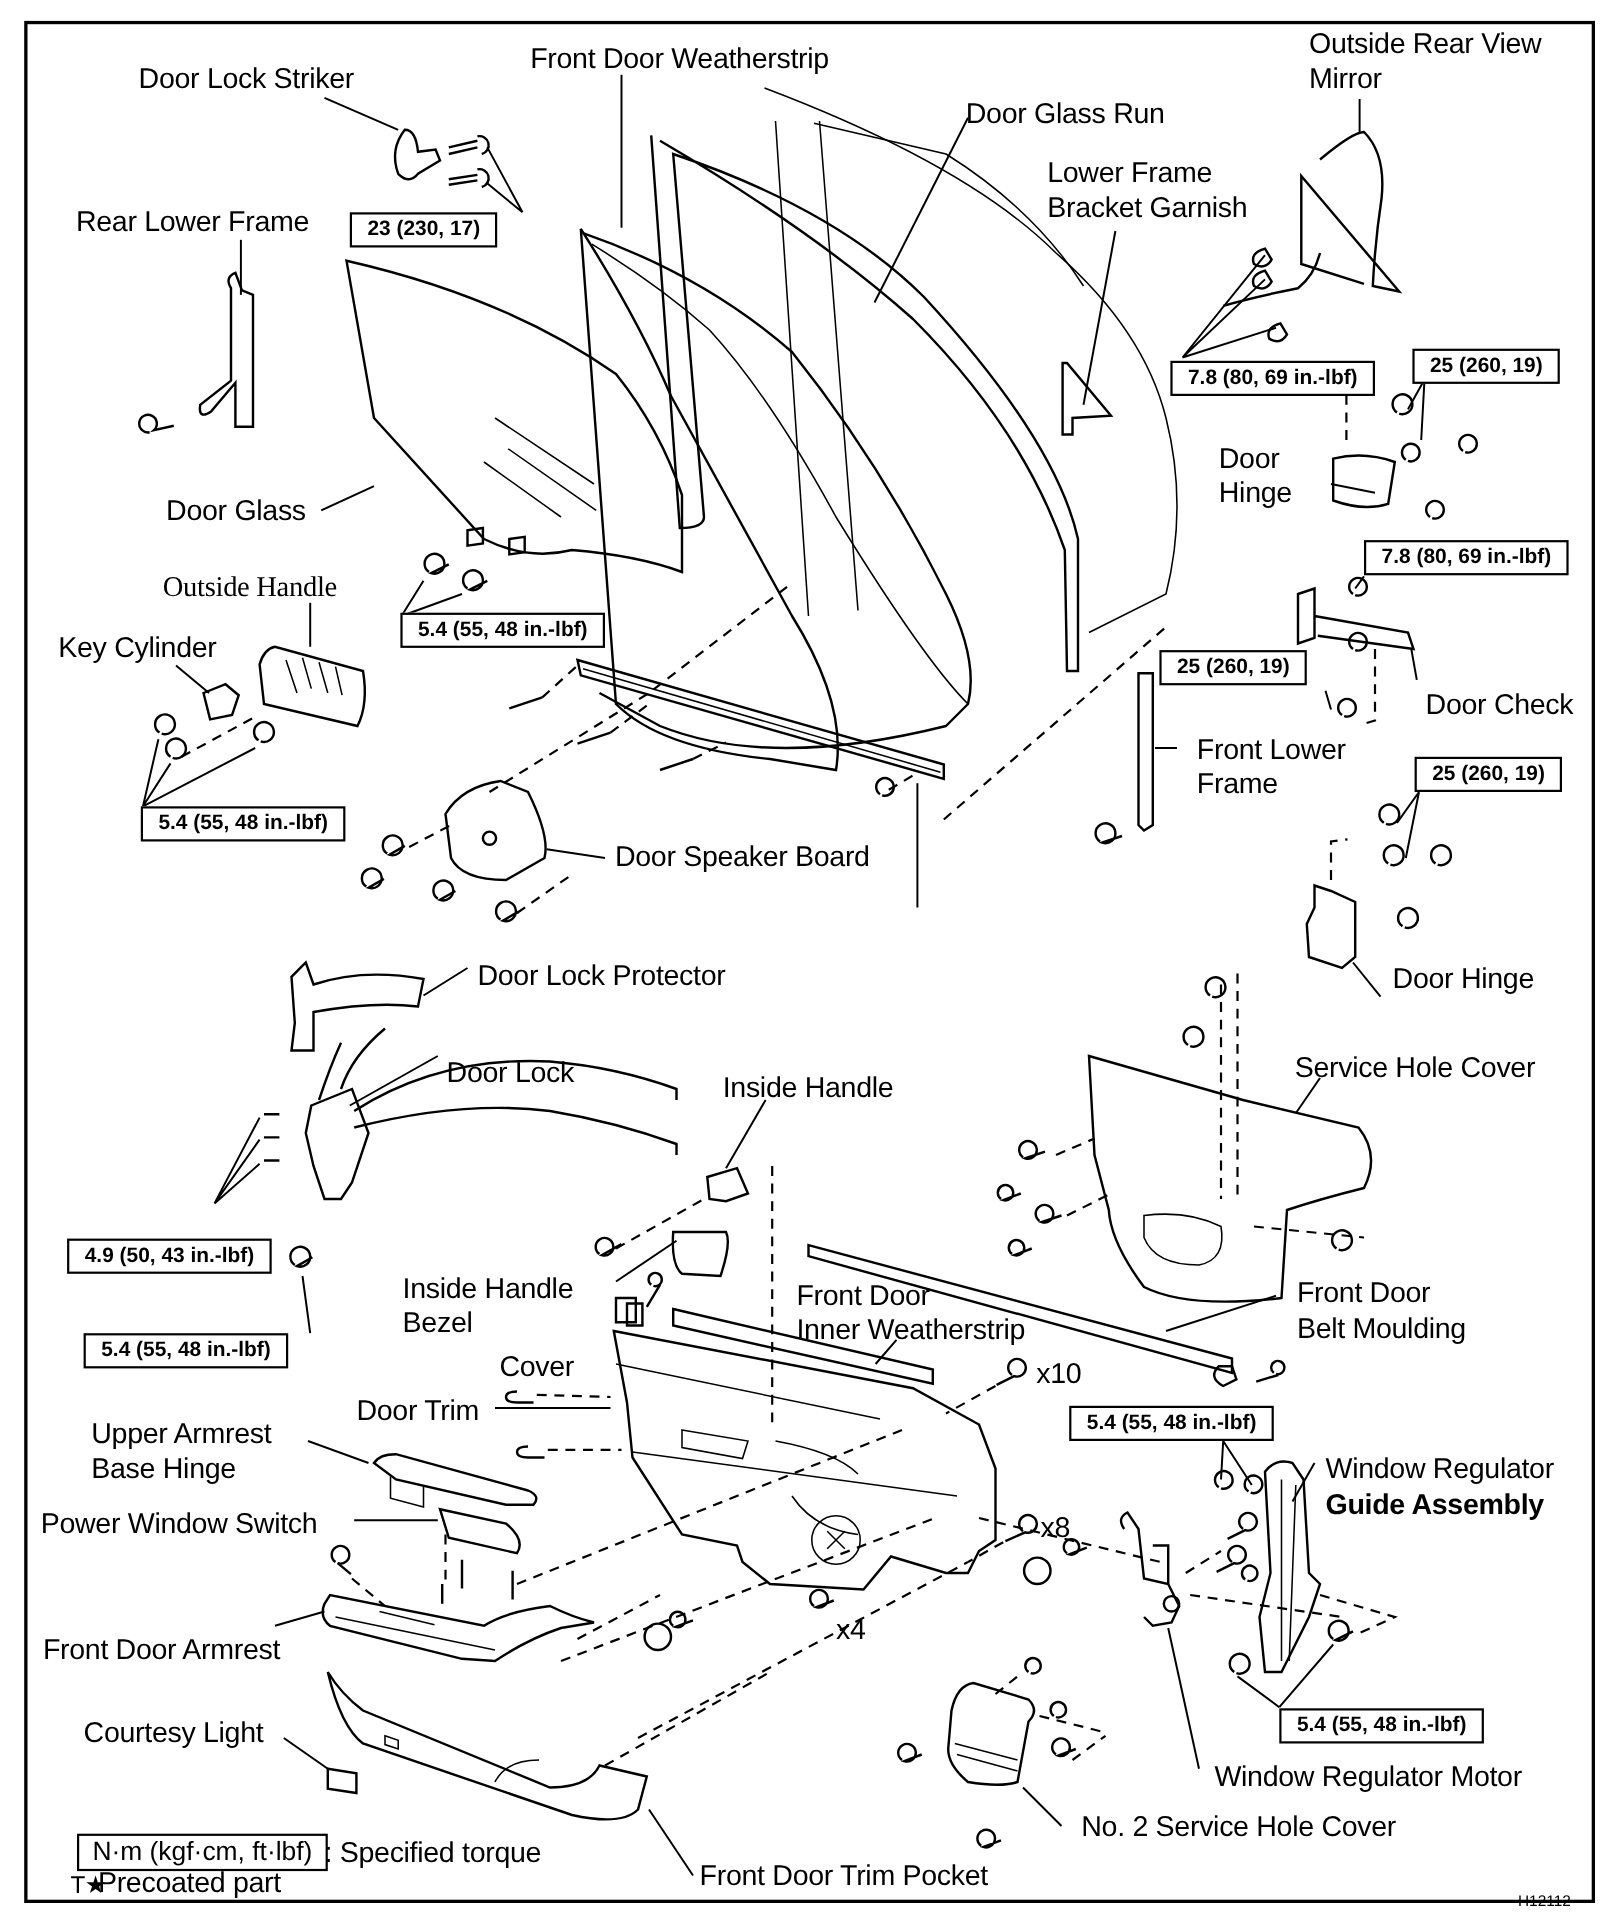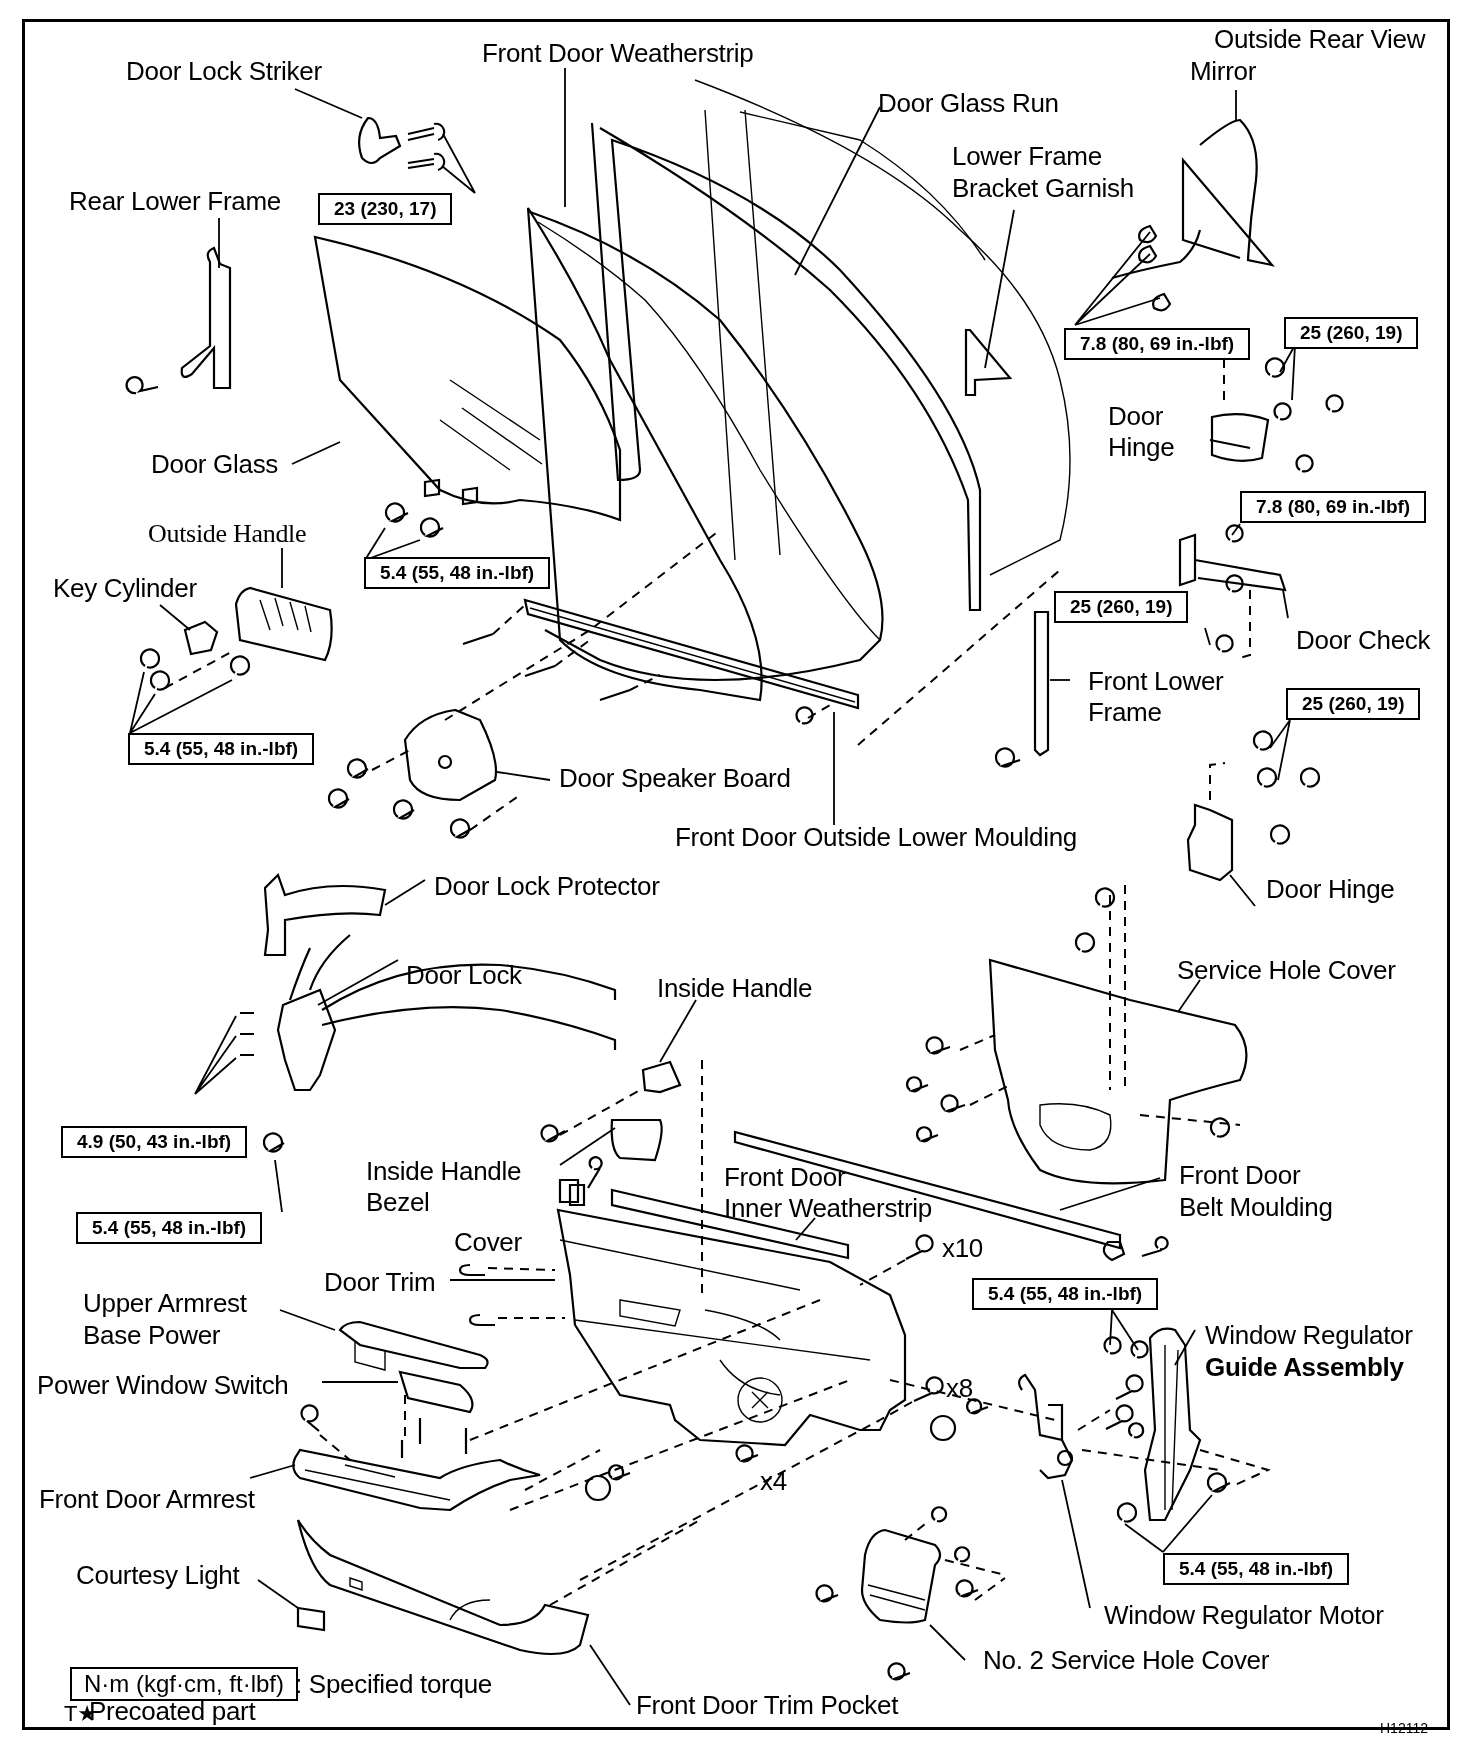--- a/index.html
+++ b/index.html
@@ -279,50 +279,49 @@
       <path class="lead" d="M1112 1310 L1110 1345 M1112 1310 L1138 1350"></path>
       <path d="M1212 1490 a9 9 0 1 1 2 1 l16 -8 M1122 1520 a9 9 0 1 1 2 1"></path>
       <path class="dash" d="M1200 1450 L1268 1470 L1235 1485"></path>
       <path class="lead" d="M1163 1552 L1125 1524 M1163 1552 L1212 1495"></path>
     </g>
   </svg>
 
   <span class="lbl" style="left:126px;top:56px;">Door Lock Striker</span>
   <span class="lbl" style="left:482px;top:38px;">Front Door Weatherstrip</span>
   <span class="lbl" style="left:878px;top:88px;">Door Glass Run</span>
-  <span class="lbl" style="left:1190px;top:24px;margin-left:24px;">Outside Rear View</span>
+  <span class="lbl" style="left:1190px;top:24px;">Outside Rear View</span>
   <span class="lbl" style="left:1190px;top:56px;">Mirror</span>
   <span class="lbl" style="left:952px;top:141px;">Lower Frame</span>
   <span class="lbl" style="left:952px;top:173px;">Bracket Garnish</span>
   <span class="lbl" style="left:69px;top:186px;">Rear Lower Frame</span>
   <span class="lbl" style="left:151px;top:449px;">Door Glass</span>
   <span class="lbl" style="left:1108px;top:401px;">Door</span>
   <span class="lbl" style="left:1108px;top:432px;">Hinge</span>
   <span class="lbl" style="left:148px;top:518px;font-family:Liberation Serif, serif;">Outside Handle</span>
   <span class="lbl" style="left:53px;top:573px;">Key Cylinder</span>
   <span class="lbl" style="left:1296px;top:625px;">Door Check</span>
   <span class="lbl" style="left:1088px;top:666px;">Front Lower</span>
   <span class="lbl" style="left:1088px;top:697px;">Frame</span>
   <span class="lbl" style="left:559px;top:763px;">Door Speaker Board</span>
-  <span class="lbl" style="left:675px;top:822px;">Front Door Outside Lower Moulding</span>
   <span class="lbl" style="left:1266px;top:874px;">Door Hinge</span>
   <span class="lbl" style="left:434px;top:871px;">Door Lock Protector</span>
   <span class="lbl" style="left:1177px;top:939px;margin-top:16px;">Service Hole Cover</span>
   <span class="lbl" style="left:406px;top:960px;">Door Lock</span>
   <span class="lbl" style="left:657px;top:973px;">Inside Handle</span>
   <span class="lbl" style="left:366px;top:1156px;">Inside Handle</span>
   <span class="lbl" style="left:366px;top:1187px;">Bezel</span>
   <span class="lbl" style="left:724px;top:1162px;">Front Door</span>
   <span class="lbl" style="left:724px;top:1193px;">Inner Weatherstrip</span>
   <span class="lbl" style="left:1179px;top:1160px;">Front Door</span>
   <span class="lbl" style="left:1179px;top:1192px;">Belt Moulding</span>
   <span class="lbl" style="left:454px;top:1227px;">Cover</span>
   <span class="lbl" style="left:324px;top:1267px;">Door Trim</span>
   <span class="lbl" style="left:83px;top:1288px;">Upper Armrest</span>
-  <span class="lbl" style="left:83px;top:1320px;">Base Power</span>
+  <span class="lbl" style="left:83px;top:1320px;">Base Hinge</span>
   <span class="lbl" style="left:37px;top:1370px;">Power Window Switch</span>
   <span class="lbl" style="left:1205px;top:1320px;">Window Regulator</span>
   <span class="lbl" style="left:1205px;top:1352px;font-weight:bold;">Guide Assembly</span>
   <span class="lbl" style="left:39px;top:1484px;">Front Door Armrest</span>
   <span class="lbl" style="left:76px;top:1560px;">Courtesy Light</span>
   <span class="lbl" style="left:1104px;top:1600px;">Window Regulator Motor</span>
   <span class="lbl" style="left:983px;top:1645px;">No. 2 Service Hole Cover</span>
   <span class="lbl" style="left:636px;top:1690px;">Front Door Trim Pocket</span>
 
   <span class="lbl" style="left:942px;top:1233px;">x10</span>

